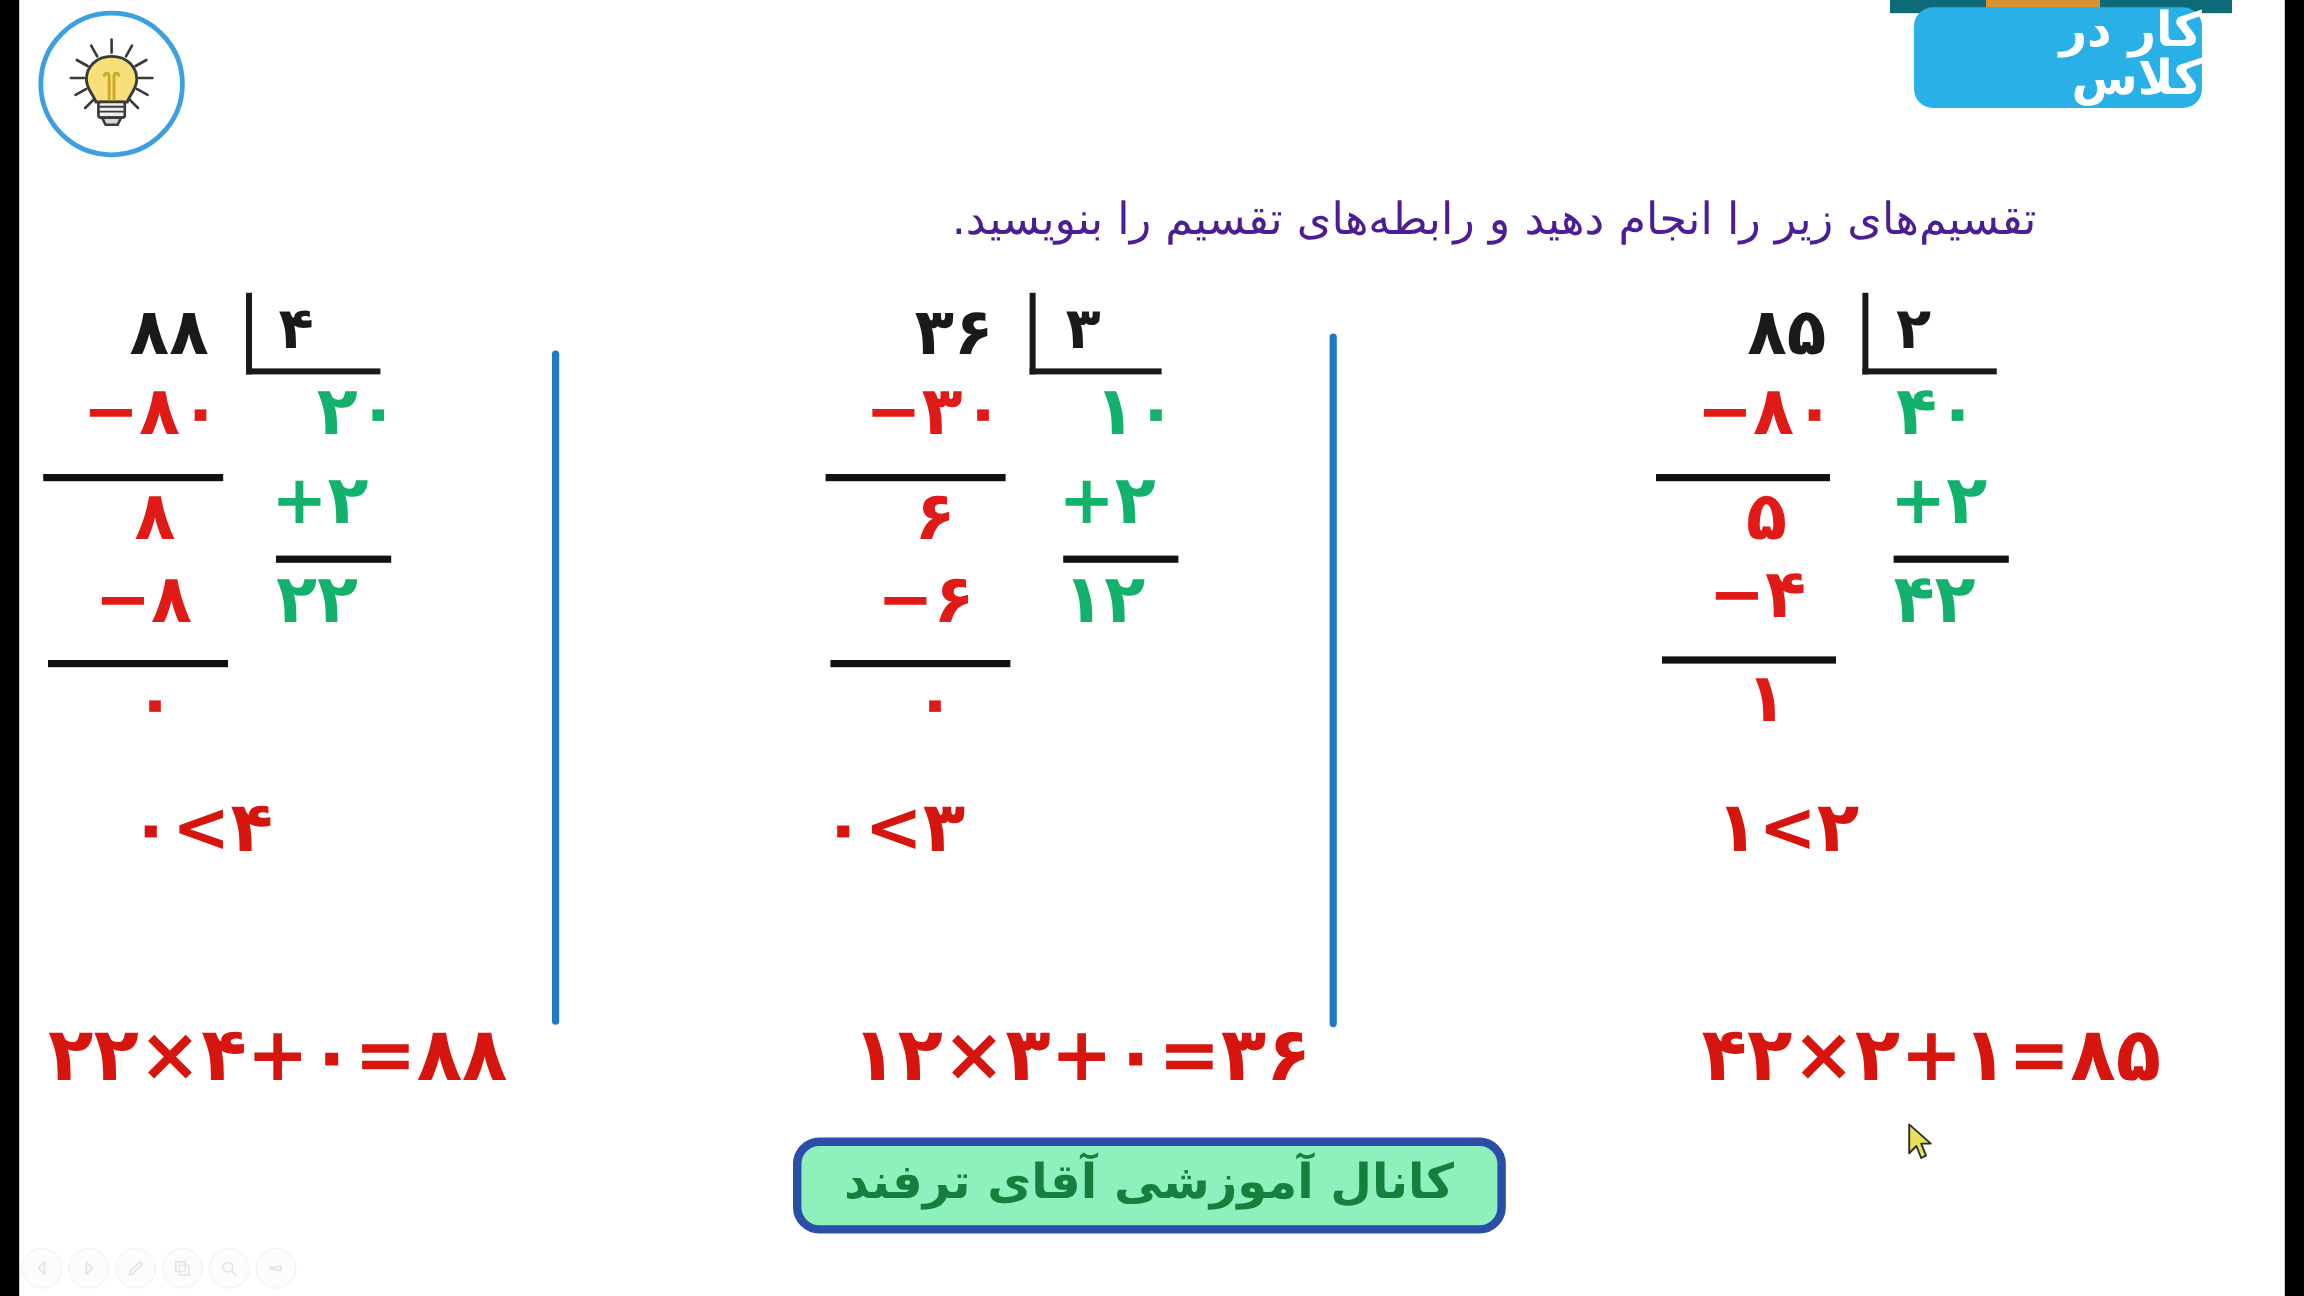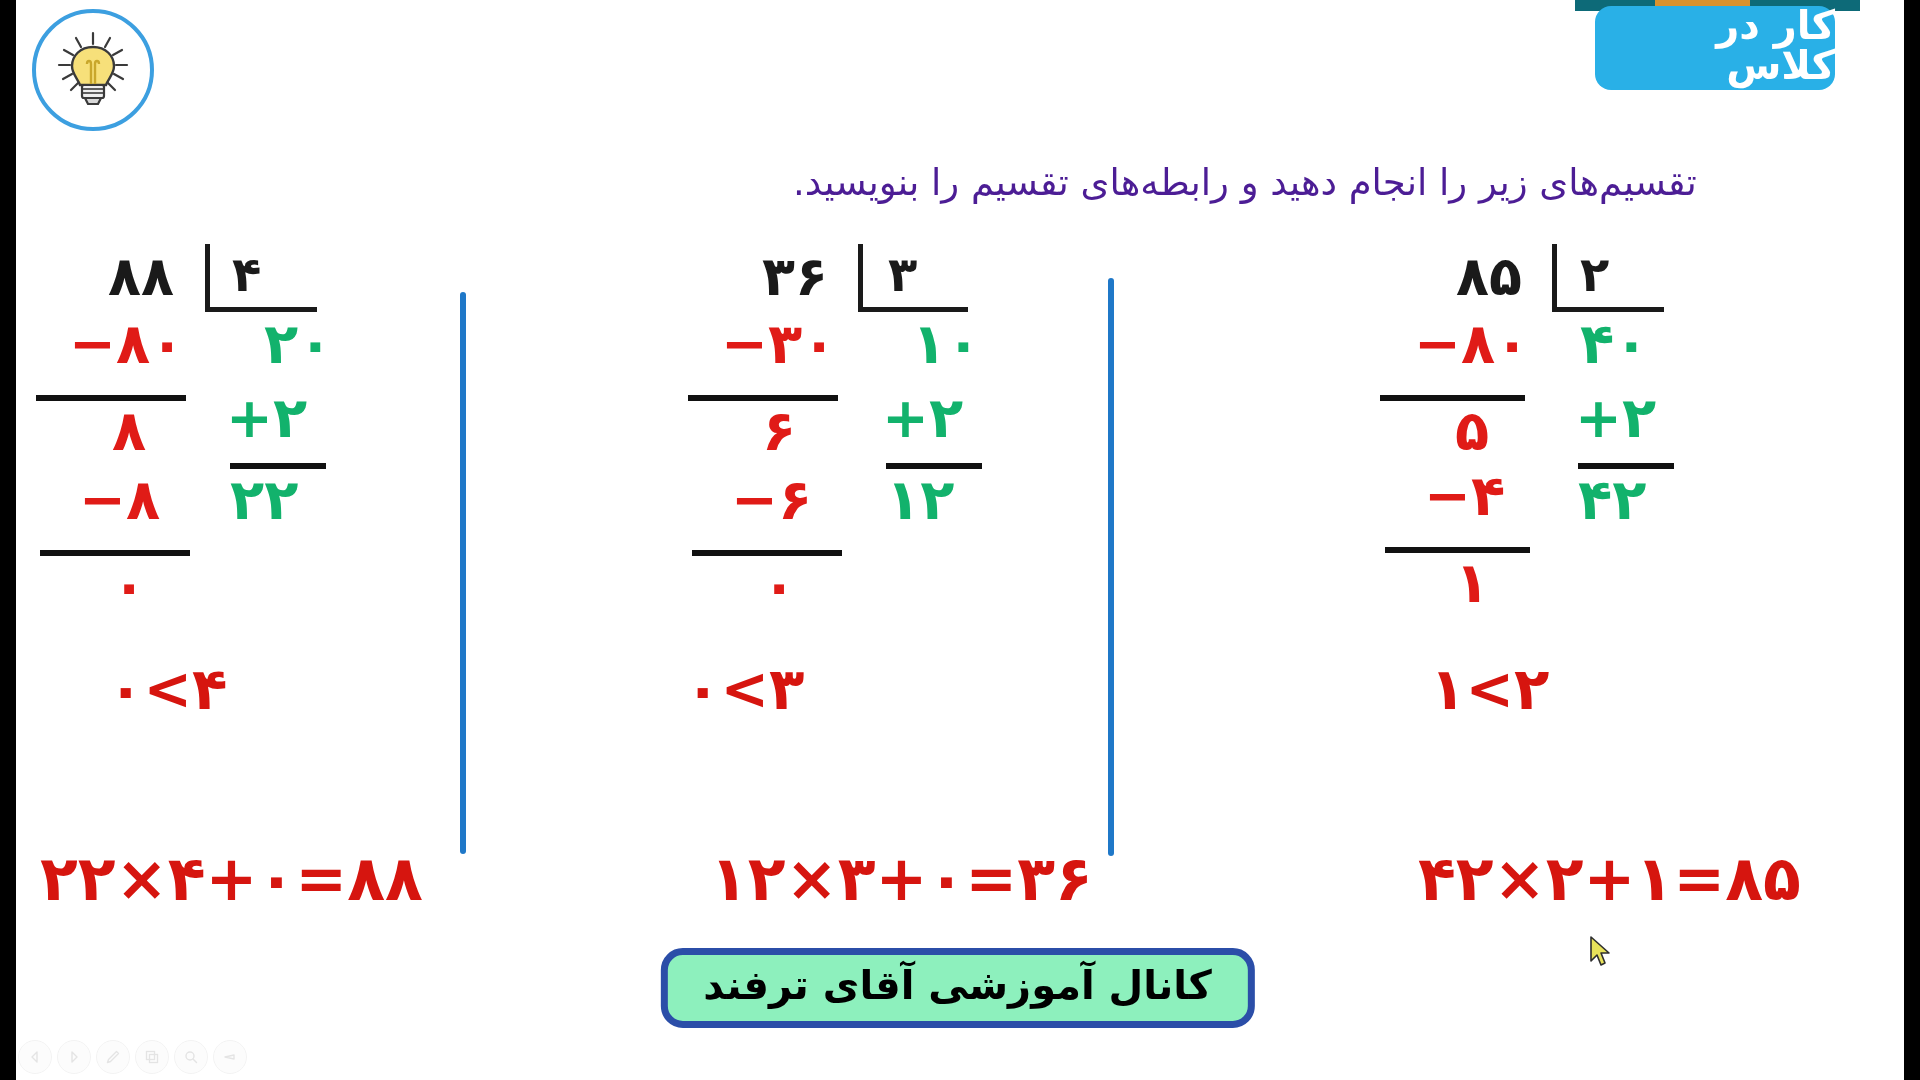--- a/index.html
+++ b/index.html
@@ -212,21 +212,21 @@
     padding: 10px 36px 16px 36px;
     background: #8df0bd;
     border: 7px solid #2b4ea8;
     border-radius: 22px;
     z-index: 20;
     display: flex;
     align-items: center;
     justify-content: center;
   }
   .channel-banner span {
-    color: #000000;
+    color: #15803d;
     font-size: 40px;
     font-weight: bold;
     line-height: 1;
     white-space: nowrap;
   }
 
   
   .toolbar {
     position: absolute;
     left: 8px;

